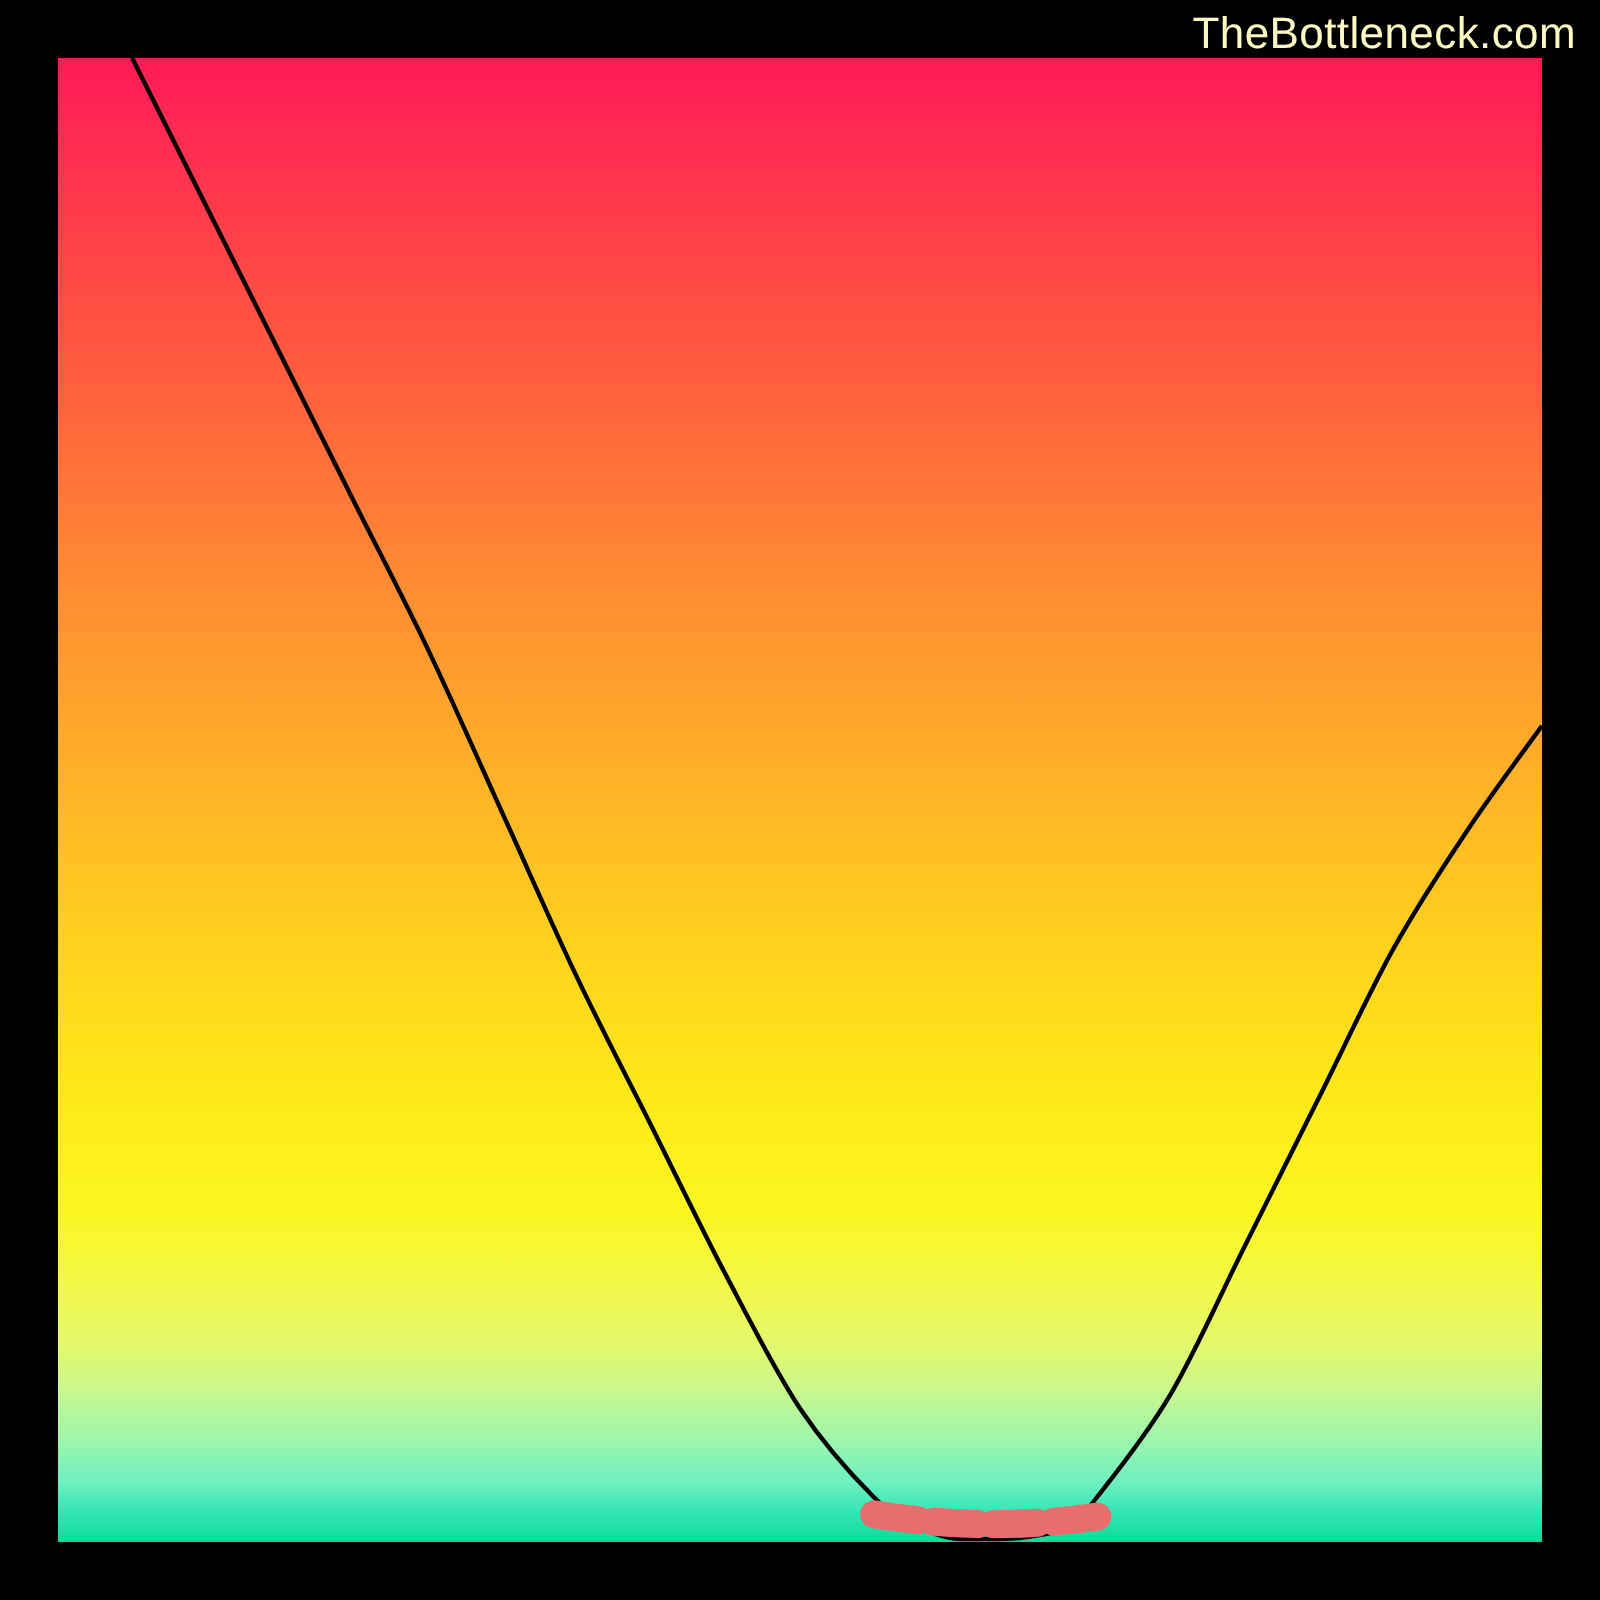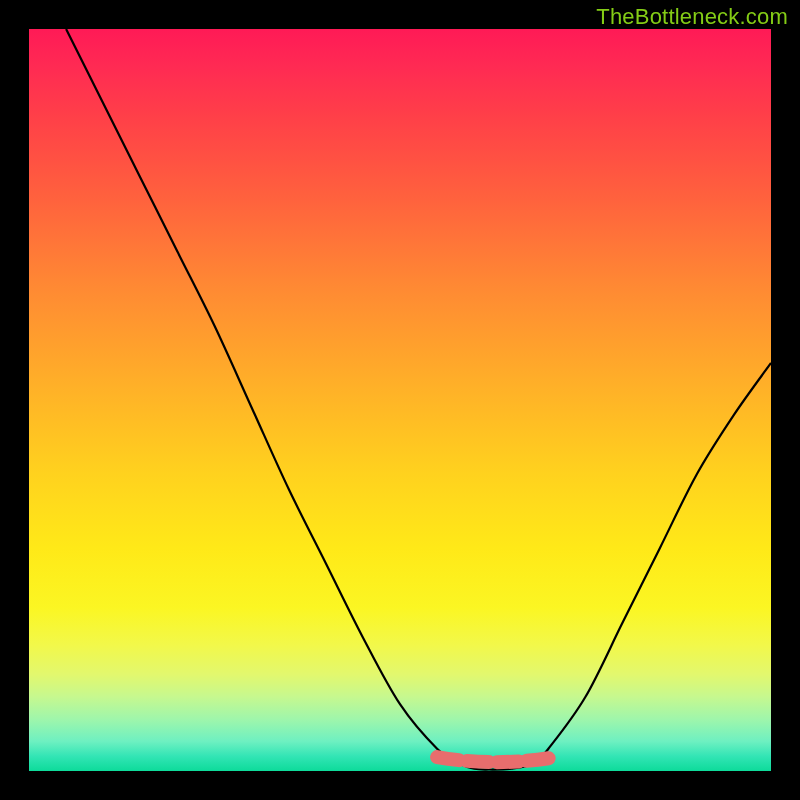--- a/index.html
+++ b/index.html
@@ -8,21 +8,21 @@
     height: 800px;
     background: #000;
     position: relative;
     overflow: hidden;
     font-family: Arial, sans-serif;
   }
   .watermark {
     position: absolute;
     top: 4px;
     right: 12px;
-    color: #84cc16;
+    color: #fef9c3;
     font-size: 22px;
     font-weight: 500;
     z-index: 10;
     letter-spacing: 0.2px;
   }
   .plot-area {
     position: absolute;
     left: 29px;
     top: 29px;
     width: 742px;

